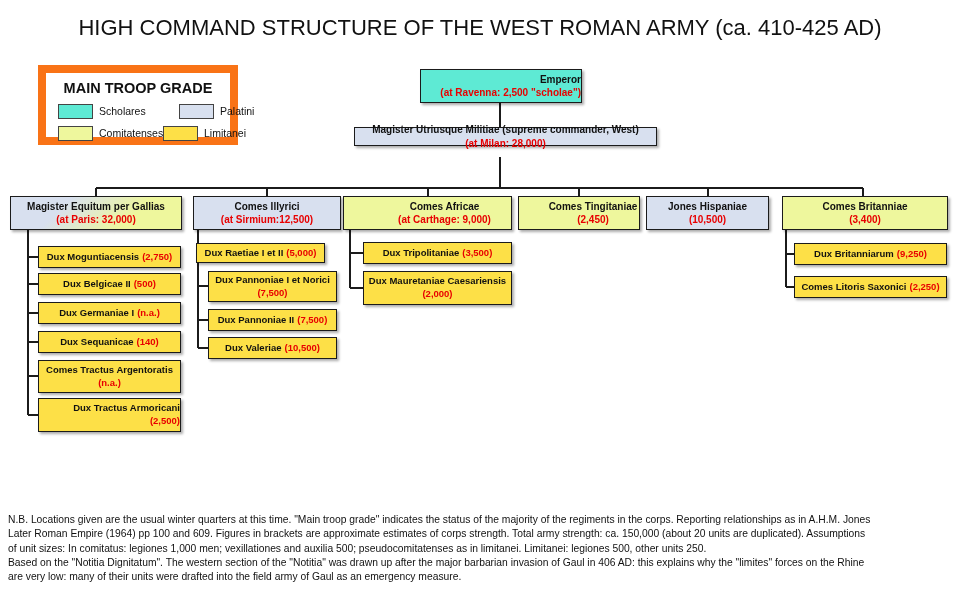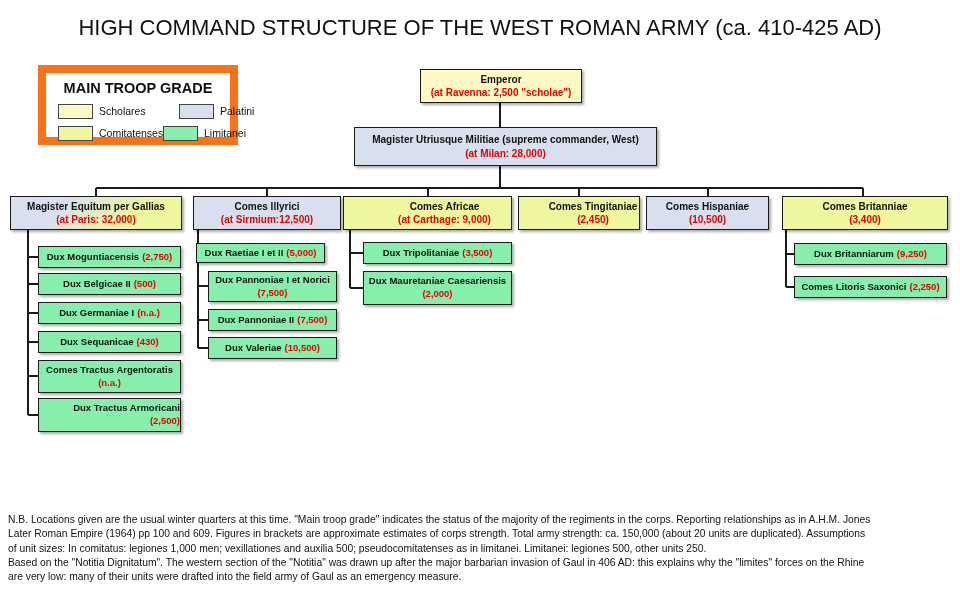--- a/index.html
+++ b/index.html
@@ -34,24 +34,24 @@
   .node {
     position:absolute; border:1.7px solid #1b1b1b; box-sizing:border-box;
     display:flex; flex-direction:column; justify-content:center; align-items:center;
     text-align:center; font-weight:bold; font-size:9.5px; line-height:1.32;
     color:#111; box-shadow:1.5px 1.5px 2.5px rgba(0,0,0,0.33);
   }
   .node.one { flex-direction:row; gap:3px; white-space:nowrap; }
   .node .t { white-space:nowrap; }
   .node .v { color:#e80000; white-space:nowrap; }
   .node.big { font-size:10px; }
-  .sch { background:#fef9c3; }
+  .sch { background:#5eead4;align-items:flex-end; }
   .pal { background:#d8e0ef; }
   .com { background:#eef79d; }
-  .lim { background:#86efac; }
+  .lim { background:#fde047; }
   .mix { background:linear-gradient(135deg,#d8e0ef 30%,#eef79d 70%); }
   
   #notes {
     position:absolute; left:8px; top:513px; width:948px;
     font-size:10.3px; line-height:14.3px; color:#111;
   }
 </style>
 </head>
 <body>
 
@@ -88,21 +88,21 @@
       M28 230 V415  M28 257 H38  M28 284 H38  M28 313 H38  M28 342 H38  M28 376 H38  M28 415 H38
       M198 230 V348  M198 254 H208  M198 286 H208  M198 320 H208  M198 348 H208
       M350 230 V288  M350 253 H363  M350 288 H363
       M786 230 V287  M786 254 H794  M786 287 H794"></path>
   </svg>
 
   <div class="node big sch" style="left:420px; top:69px; width:162px; height:34px;">
     <span class="t">Emperor</span>
     <span class="v">(at Ravenna: 2,500 "scholae")</span>
   </div>
-  <div class="node big pal" style="left:354px; top:127px; width:303px; height:39px;">
+  <div class="node big pal" style="left:354px; top:127px; width:303px; height:19px;">
     <span class="t">Magister Utriusque Militiae (supreme commander, West)</span>
     <span class="v">(at Milan: 28,000)</span>
   </div>
 
   <div class="node big mix" style="left:10px; top:196px; width:172px; height:34px;">
     <span class="t">Magister Equitum per Gallias</span>
     <span class="v">(at Paris: 32,000)</span>
   </div>
   <div class="node big pal" style="left:193px; top:196px; width:148px; height:34px;">
     <span class="t">Comes Illyrici</span>
@@ -110,21 +110,21 @@
   </div>
   <div class="node big com" style="left:343px; top:196px; width:169px; height:34px;padding-left:34px;">
     <span class="t">Comes Africae</span>
     <span class="v">(at Carthage: 9,000)</span>
   </div>
   <div class="node big com" style="left:518px; top:196px; width:122px; height:34px;padding-left:28px;">
     <span class="t">Comes Tingitaniae</span>
     <span class="v">(2,450)</span>
   </div>
   <div class="node big pal" style="left:646px; top:196px; width:123px; height:34px;">
-    <span class="t">Comes Hispaniae</span>
+    <span class="t">Jones Hispaniae</span>
     <span class="v">(10,500)</span>
   </div>
   <div class="node big com" style="left:782px; top:196px; width:166px; height:34px;">
     <span class="t">Comes Britanniae</span>
     <span class="v">(3,400)</span>
   </div>
 
   <div class="node one lim" style="left:38px; top:246px; width:143px; height:22px;">
     <span class="t">Dux Moguntiacensis</span>
     <span class="v">(2,750)</span>
@@ -132,21 +132,21 @@
   <div class="node one lim" style="left:38px; top:273px; width:143px; height:22px;">
     <span class="t">Dux Belgicae II</span>
     <span class="v">(500)</span>
   </div>
   <div class="node one lim" style="left:38px; top:302px; width:143px; height:22px;">
     <span class="t">Dux Germaniae I</span>
     <span class="v">(n.a.)</span>
   </div>
   <div class="node one lim" style="left:38px; top:331px; width:143px; height:22px;">
     <span class="t">Dux Sequanicae</span>
-    <span class="v">(430)</span>
+    <span class="v">(140)</span>
   </div>
   <div class="node lim" style="left:38px; top:360px; width:143px; height:33px;">
     <span class="t">Comes Tractus Argentoratis</span>
     <span class="v">(n.a.)</span>
   </div>
   <div class="node lim" style="left:38px; top:398px; width:143px; height:34px;align-items:flex-end;">
     <span class="t">Dux Tractus Armoricani</span>
     <span class="v">(2,500)</span>
   </div>
 

